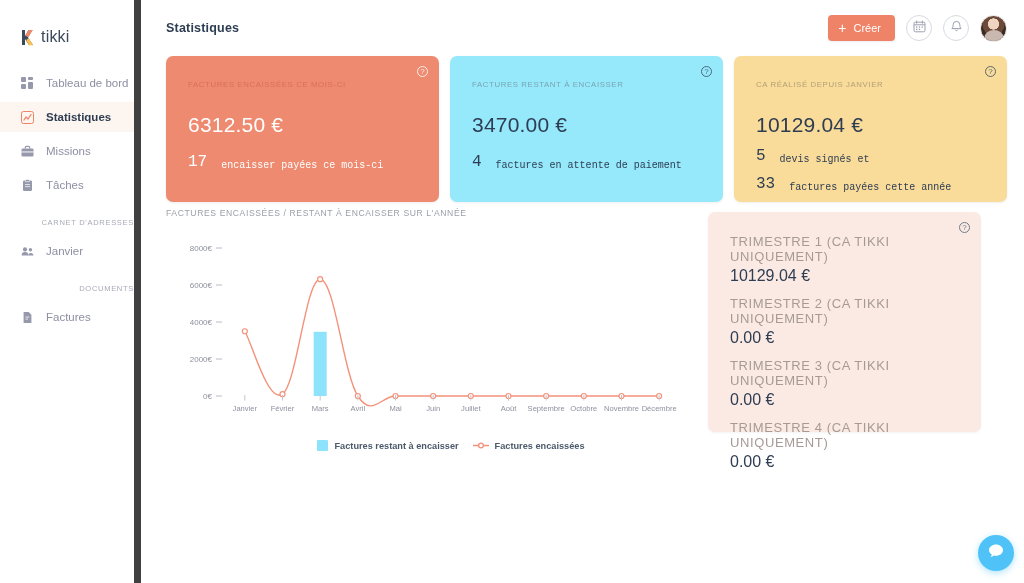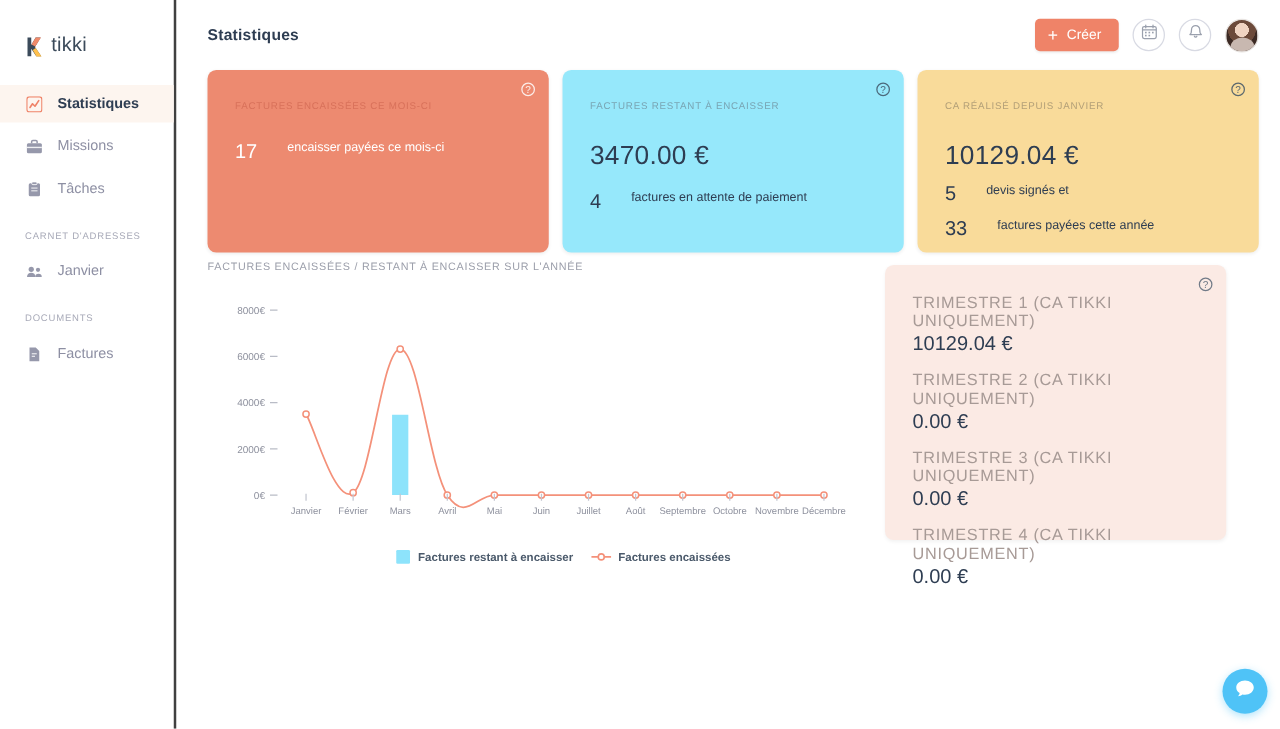--- a/index.html
+++ b/index.html
@@ -8,23 +8,24 @@
     font-family: "Liberation Sans", sans-serif;
     background: #ffffff;
     overflow: hidden;
   }
   #app { position: relative; width: 1024px; height: 583px; display: flex; }
 
   
   .sidebar {
     width: 141px; height: 583px;
     background: #ffffff;
-    border-right: 2px solid #404040;
+    border-right: 7px solid #404040;
     flex: 0 0 141px;
     position: relative;
+    text-align: right;
   }
   .brand {
     display: flex; align-items: center; gap: 6px;
     padding: 22px 0 0 20px;
     height: 52px;
   }
   .brand-mark { width: 15px; height: 17px; position: relative; flex: 0 0 15px; }
   .brand-name {
     font-size: 16px; color: #3b4a5a; letter-spacing: .2px; font-weight: 400;
   }
@@ -88,21 +89,21 @@
     padding: 24px 22px 0 22px;
     box-shadow: 0 1px 3px rgba(0,0,0,.07);
   }
   .card-a, .card-b { width: 273px; height: 146px; }
   .card-c { width: 273px; height: 146px; }
   .card-label {
     font-size: 7.8px; letter-spacing: .62px; text-transform: uppercase;
     margin-bottom: 24px;
   }
   .card-amount { font-size: 21px; letter-spacing: .2px; font-weight: 400; }
-  .card-sub { margin-top: 16px; display: flex; align-items: flex-start; gap: 24px; }
+  .card-sub { margin-top: 16px; display: flex; align-items: flex-end; gap: 14px; font-family: Liberation Mono, monospace; }
   .card-sub .num { font-size: 16px; }
   .card-sub .txt { font-size: 10px; }
   .help {
     position: absolute; top: 10px; right: 11px;
     width: 11px; height: 11px; border-radius: 50%;
     border: 1px solid currentColor; font-size: 8px; line-height: 9px;
     text-align: center; cursor: pointer; opacity: .85;
   }
   
   .card-a { background: #ed8a70; }
@@ -174,20 +175,31 @@
           <path d="M2 1 L2 16 L5 16 L5 10 L9 16 L13 16 L8 8.5 L12.5 1 L8.5 1 L5 7 L5 1 Z" fill="#3b4a5a"></path>
           <path d="M8.2 8.2 L12.8 1 L8.6 1 L5.2 6.6 Z" fill="#f08a6a"></path>
           <path d="M8.6 9.3 L13.2 16.2 L9.2 16.2 L6.2 11 Z" fill="#ffc04d"></path>
         </svg>
       </span>
       <span class="brand-name">tikki</span>
     </div>
 
     <nav class="nav">
 
+      <div class="nav-item">
+        <span class="ico">
+          <svg width="13" height="13" viewBox="0 0 13 13">
+            <rect x="0" y="0" width="5" height="5" rx="1" fill="#9698ab"></rect>
+            <rect x="7" y="0" width="5" height="3" rx="1" fill="#9698ab"></rect>
+            <rect x="0" y="7" width="5" height="5" rx="1" fill="#9698ab"></rect>
+            <rect x="7" y="5" width="5" height="7" rx="1" fill="#9698ab"></rect>
+          </svg>
+        </span>
+        <span>Tableau de bord</span>
+      </div>
 
       <div class="nav-item active">
         <span class="ico">
           <svg width="13" height="13" viewBox="0 0 13 13">
             <rect x="0.5" y="0.5" width="12" height="12" rx="2" fill="none" stroke="#ef8368" stroke-width="1"></rect>
             <polyline points="3,9 5,6 7,8 10,3.5" fill="none" stroke="#ef8368" stroke-width="1.3" stroke-linejoin="round" stroke-linecap="round"></polyline>
           </svg>
         </span>
         <span>Statistiques</span>
       </div>
@@ -283,20 +295,21 @@
         <div class="avatar"></div>
       </div>
     </header>
 
     <div class="content">
       <div class="cards-row">
 
         <div class="stat-card card-a">
           <div class="help">?</div>
           <div class="card-label">FACTURES ENCAISSÉES CE MOIS-CI</div>
+          <div class="card-amount">6312.50 €</div>
           <div class="card-sub">
             <span class="num">17</span>
             <span class="txt">encaisser payées ce mois-ci</span>
           </div>
         </div>
 
         <div class="stat-card card-b">
           <div class="help">?</div>
           <div class="card-label">FACTURES RESTANT À ENCAISSER</div>
           <div class="card-amount">3470.00 €</div>

